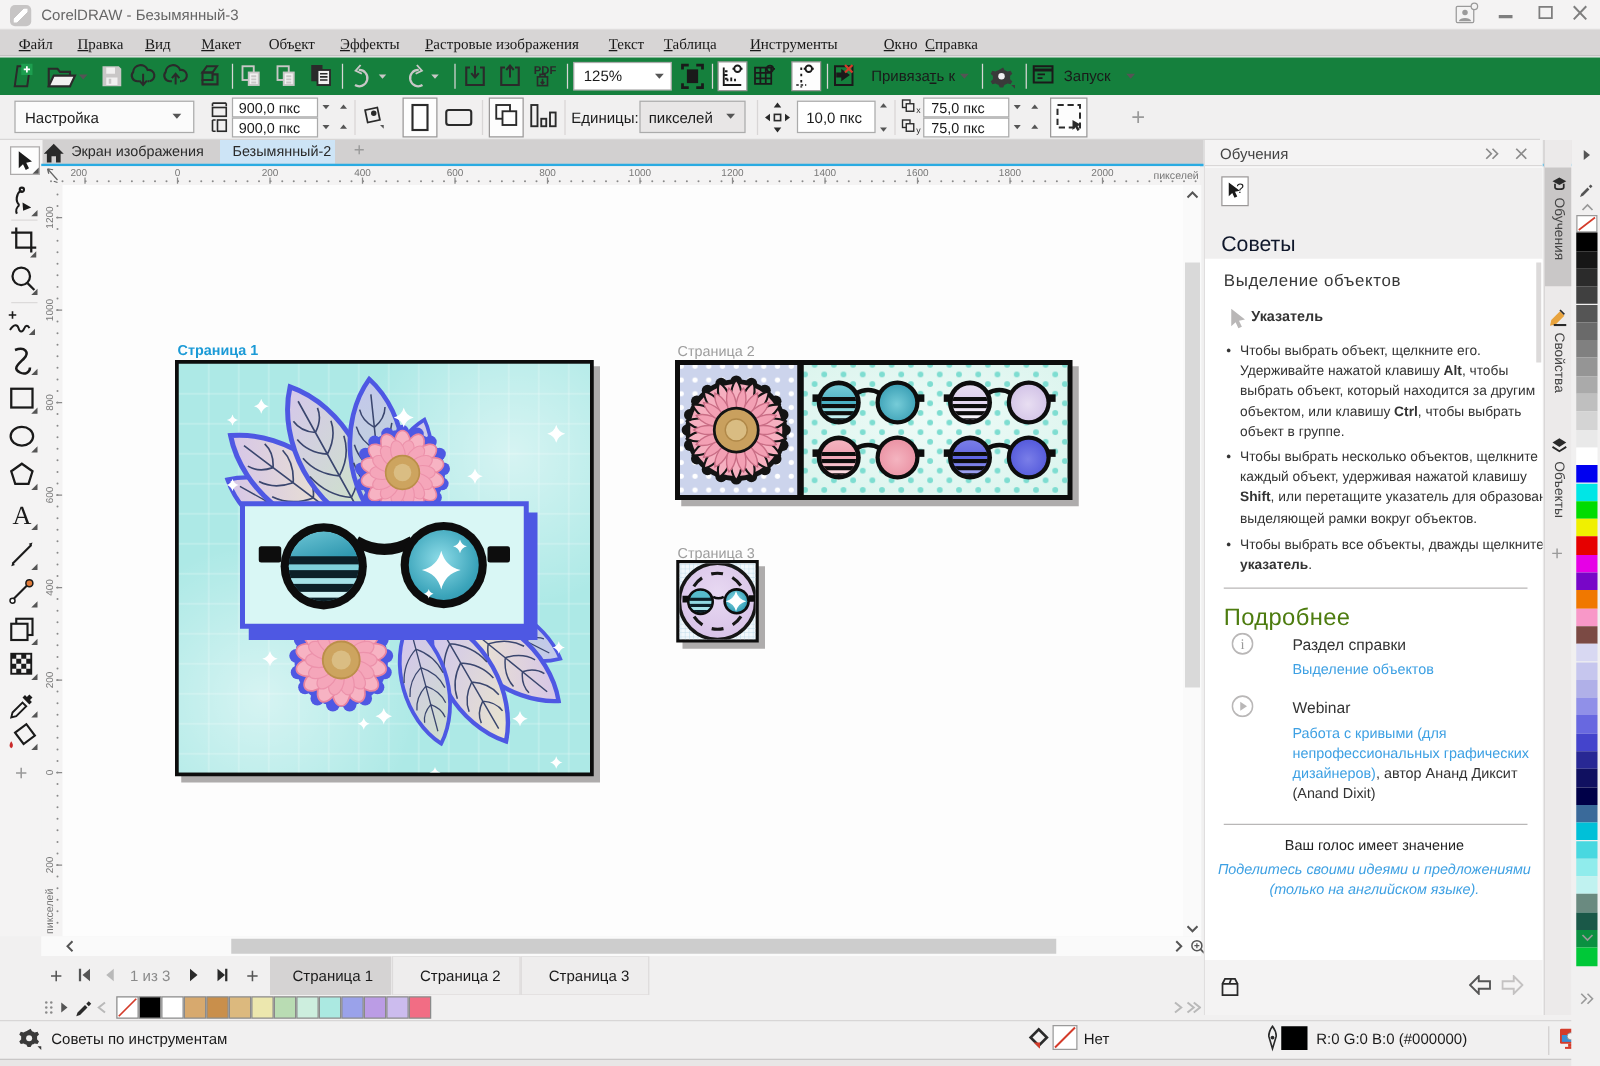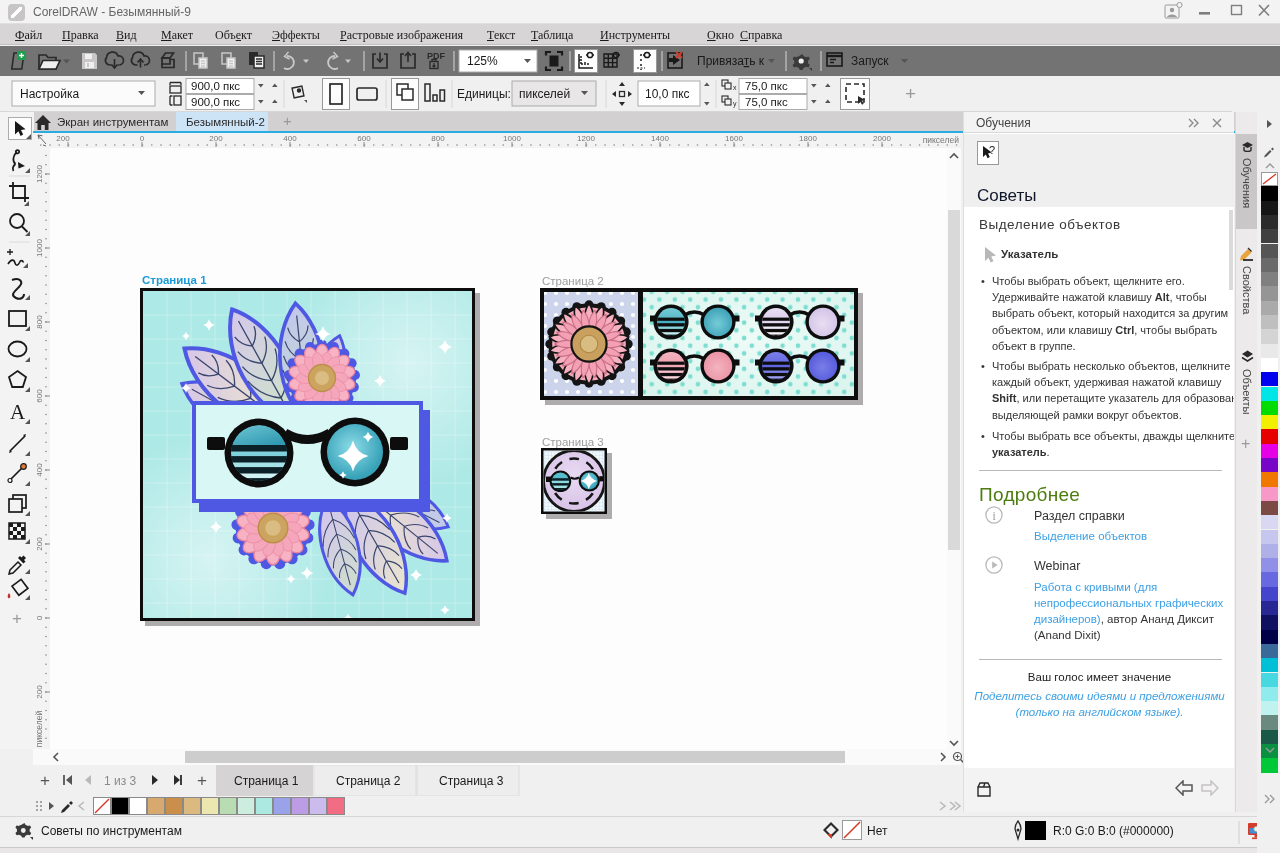--- a/index.html
+++ b/index.html
@@ -9,21 +9,21 @@
 
 #titlebar { left:0; top:0; width:1280px; height:24px; background:#f4f3f3; border-bottom:1px solid #e0dede; }
 #titlebar .logo { position:absolute; left:8px; top:4px; width:17px; height:17px; background:#c7c5c5; border-radius:4px; }
 #titlebar .logo:after { content:""; position:absolute; left:3px; top:3px; width:11px; height:11px; background:linear-gradient(135deg, #c7c5c5 38%, #ffffff 38%, #ffffff 62%, #c7c5c5 62%); }
 #titlebar .ttext { position:absolute; left:33px; top:5px; font-size:12px; color:#666; }
 
 #menubar { left:0; top:24px; width:1280px; height:21px; background:#d7d5d5; border-bottom:1px solid #c3c1c1; }
 .menuitem { position:absolute; top:4px; font-size:12px; color:#1a1a1a;font-family:Liberation Serif, serif; }
 .menuitem u { text-decoration:underline; }
 
-#toolbar { left:0; top:46px; width:1280px; height:30px; background:#737373; }
+#toolbar { left:0; top:46px; width:1280px; height:30px; background:#15803d; }
 #propbar { left:0; top:76px; width:1232px; height:36px; background:#f1f0f0; border-bottom:1px solid #d8d6d6; }
 
 #doctabs { left:0; top:112px; width:1280px; height:20px; background:#d2d0d0; }
 #doctabs .cyanline { position:absolute; left:0; top:19px; width:1280px; height:2px; background:#2aabe2; }
 
 #hruler { left:33px; top:133px; width:927px; height:15px; background:#f4f3f3; }
 #toolbox { left:0; top:112px; width:33px; height:637px; background:#f4f3f3; }
 #vruler { left:33px; top:148px; width:17px; height:601px; background:#f4f3f3; }
 #canvas { left:50px; top:148px; width:897px; height:601px; background:#fdfdfd; }
 
@@ -49,21 +49,21 @@
 .vtext { writing-mode:vertical-rl; font-size:11px; color:#444; }
 svg { display:block; }
 .bul { position:absolute; left:15px; width:250px; font-size:11px; color:#333; line-height:16.2px; padding-left:13px; white-space:nowrap; }
 .bul > span { position:absolute; left:2px; }
 </style>
 </head>
 <body>
 <div id="app">
   <div id="titlebar" class="abs">
     <div class="logo"></div>
-    <div class="ttext">CorelDRAW - Безымянный-9</div>
+    <div class="ttext">CorelDRAW - Безымянный-3</div>
     <svg class="abs" style="left:1155px;top:0" width="125" height="24" viewBox="0 0 125 24">
       <g stroke="#9a9a9a" fill="none" stroke-width="1">
         <rect x="10" y="5" width="14" height="13" rx="1"></rect>
         <circle cx="17" cy="10" r="2.2" fill="#9a9a9a" stroke="none"></circle>
         <path d="M12 17 C13 13.5 21 13.5 22 17 Z" fill="#9a9a9a" stroke="none"></path>
         <circle cx="24.5" cy="5" r="2.6" fill="#f4f3f3"></circle>
       </g>
       <rect x="44" y="12" width="11" height="2.6" fill="#7e7e7e"></rect>
       <rect x="76.5" y="5.5" width="10" height="9" fill="none" stroke="#7e7e7e" stroke-width="1.4"></rect>
       <g stroke="#7e7e7e" stroke-width="1.6">
@@ -311,21 +311,21 @@
     <rect x="846" y="8" width="18" height="18" fill="none" stroke="#2a2a2a" stroke-width="1.6" stroke-dasharray="5 3"></rect>
     <path d="M858 20 l0 8 l2.3 -2.3 l1.7 3 l1.7 -1 l-1.7 -3 l3 -0.7 z" fill="#2a2a2a"></path>
     <text x="905" y="24" font-size="19" fill="#9a9a9a" font-family="Liberation Sans">+</text>
   </svg>
   </div>
   <div id="doctabs" class="abs">
     <div class="abs" style="left:0;top:0;width:34px;height:21px;background:#f4f3f3"></div>
     <svg class="abs" style="left:34px;top:2px" width="18" height="17" viewBox="0 0 18 17">
       <path d="M9 1 L17 9 L14.5 9 L14.5 16 L10.8 16 L10.8 11 L7.2 11 L7.2 16 L3.5 16 L3.5 9 L1 9 Z" fill="#2a2a2a"></path>
     </svg>
-    <div class="abs" style="left:57px;top:3.5px;font-size:11.5px;color:#2a2a2a">Экран инструментам</div>
+    <div class="abs" style="left:57px;top:3.5px;font-size:11.5px;color:#2a2a2a">Экран изображения</div>
     <div class="abs" style="left:176px;top:0;width:92px;height:19px;background:#cde4f6"></div>
     <div class="abs" style="left:186px;top:3.5px;font-size:11.5px;color:#2a2a2a">Безымянный-2</div>
     <div class="abs" style="left:283px;top:0px;font-size:15px;color:#9a9a9a">+</div>
     <div class="cyanline"></div>
   </div>
   <div id="hruler" class="abs">
   <svg width="927" height="15" viewBox="0 0 927 15">
     <g font-family="Liberation Sans" font-size="8" fill="#777">
       <text x="30" y="8" text-anchor="middle">200</text>
           <text x="109" y="8" text-anchor="middle">0</text>

